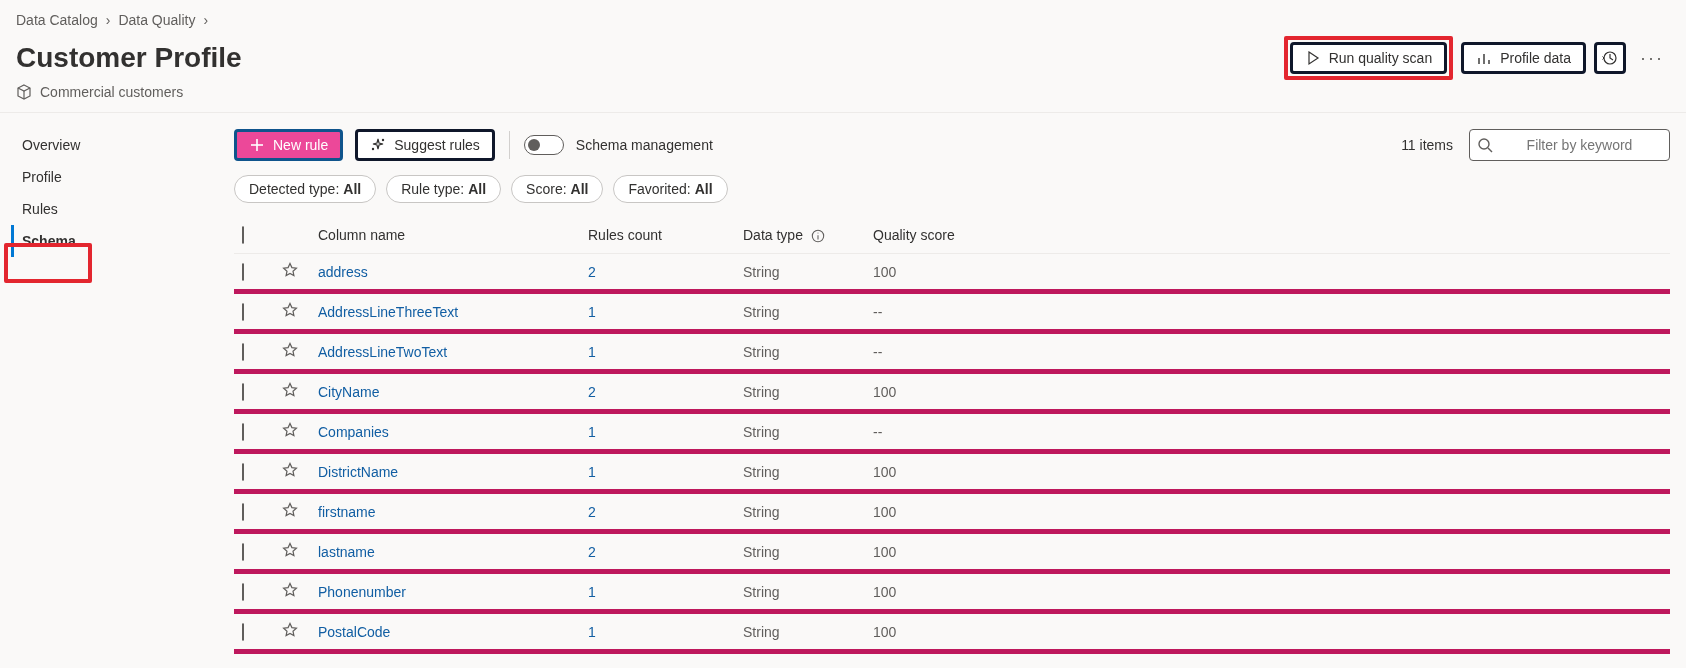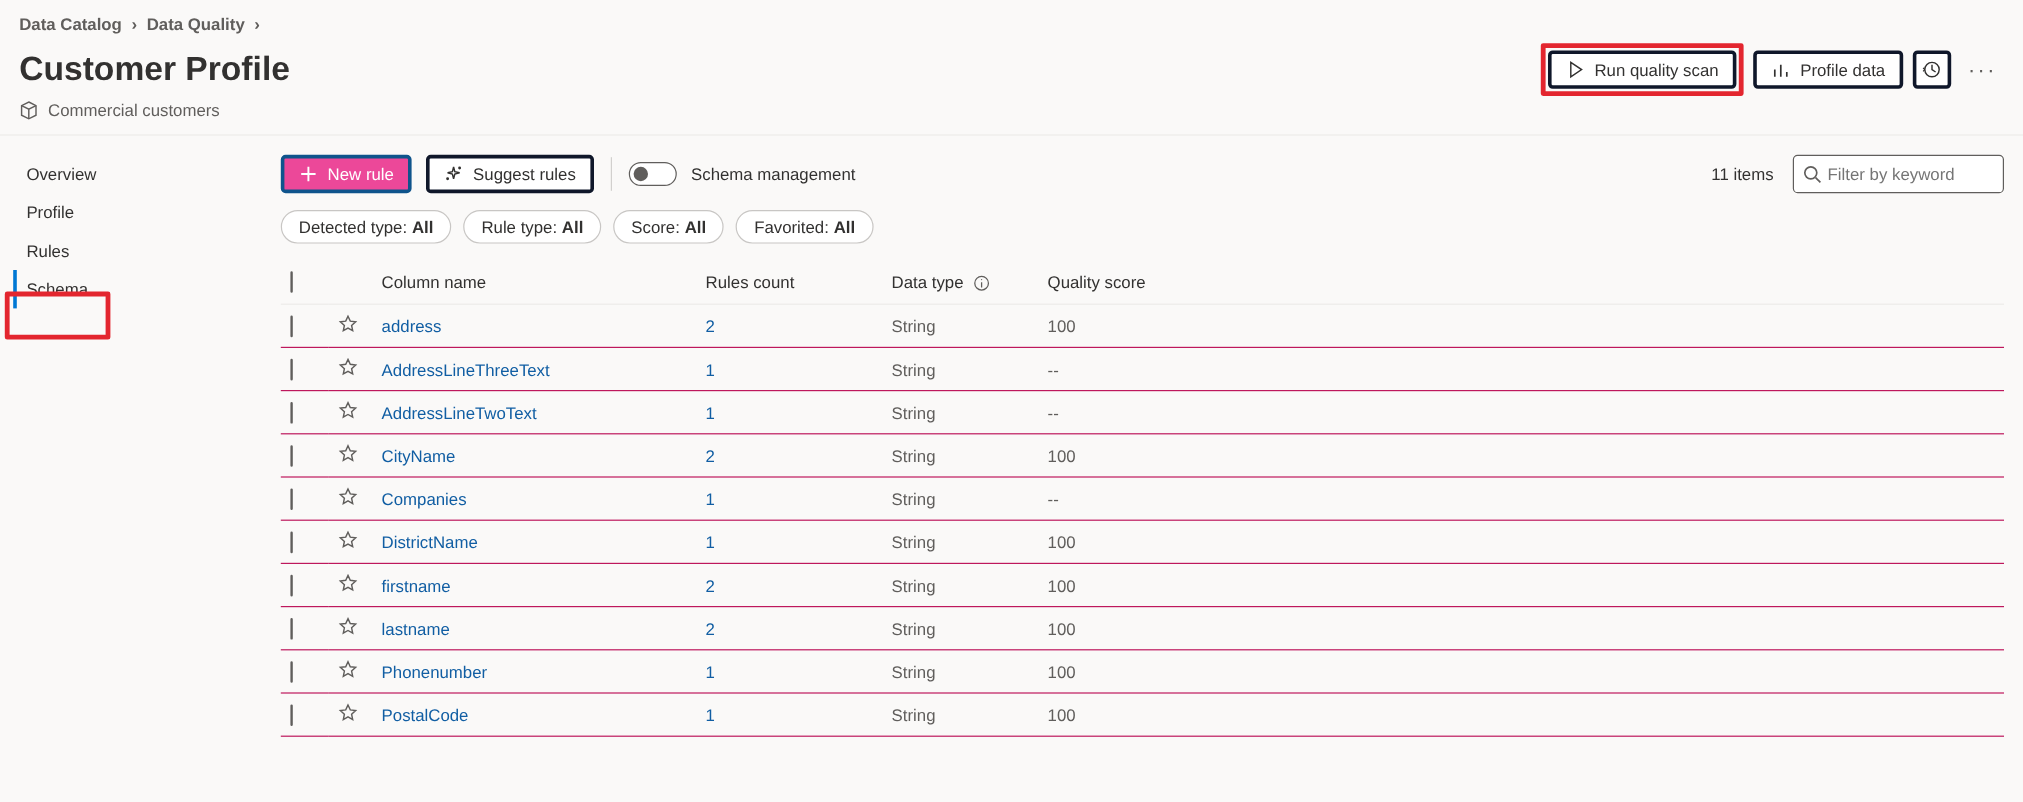--- a/index.html
+++ b/index.html
@@ -6,21 +6,21 @@
   body {
     margin: 0;
     font-family: "Segoe UI", -apple-system, BlinkMacSystemFont, sans-serif;
     font-size: 14px;
     color: #323130;
     background: #faf9f8;
   }
   .page { width: 1686px; height: 668px; background:#faf9f8; position:relative; }
   
   
-  .breadcrumb { padding: 12px 16px 0 16px; display:flex; align-items:center; gap:8px; color:#605e5c;font-weight:bold; }
+  .breadcrumb { padding: 12px 16px 0 16px; display:flex; align-items:center; gap:8px; color:#605e5c; }
   .breadcrumb a { color:#605e5c; text-decoration:none; }
   .breadcrumb .sep { color:#605e5c; }
   
   .title-row { padding: 8px 16px 4px 16px; display:flex; align-items:center; justify-content:space-between; }
   .page-title { font-size:28px; font-weight:600; margin:0; color:#323130; }
   .title-actions { display:flex; align-items:center; gap:8px; }
   
   .subtitle-row { padding: 0 16px 12px 16px; display:flex; align-items:center; gap:8px; color:#605e5c; }
   .cube-icon { width:16px; height:16px; }
   
@@ -31,46 +31,46 @@
   .btn svg { width:16px; height:16px; flex:none; }
   
   .highlight-box { border:4px solid #e3262f; border-radius:2px; }
   .highlight-run { padding:2px; }
   .highlight-schema { position:absolute; left:4px; top:243px; width:88px; height:40px; pointer-events:none; }
   
   
   .body-row { display:flex; }
   .sidebar { width:234px; padding:16px 0 0 16px; }
   .nav-item { display:block; padding:8px 0 8px 6px; color:#323130; text-decoration:none; font-size:14px; cursor:pointer; }
-  .nav-item.active { font-weight:400; border-left:3px solid #0078d4; padding-left:8px; margin-left:-5px; }
+  .nav-item.active { font-weight:700; border-left:3px solid #0078d4; padding-left:8px; margin-left:-5px; }
   
   .main { flex:1; padding:16px 16px 0 0; position:relative; }
   
   .toolbar { display:flex; align-items:center; gap:12px; }
   .btn-primary { background:#ec4899; border-color:#0f548c; color:#fff; }
   .toolbar .vsep { width:1px; height:28px; background:#d2d0ce; margin:0 2px; }
   
   .toggle { width:40px; height:20px; border-radius:10px; border:1px solid #605e5c; background:#fff; position:relative; cursor:pointer; }
   .toggle::after { content:""; position:absolute; left:3px; top:3px; width:12px; height:12px; border-radius:50%; background:#605e5c; }
   .toggle-label { font-size:14px; color:#323130; }
   
   .toolbar-right { margin-left:auto; display:flex; align-items:center; gap:16px; }
   .count-txt { color:#323130; }
-  .filter-input { height:32px; width:176px; border:1px solid #605e5c; border-radius:4px; padding:0 8px 0 28px; font-family:inherit; font-size:14px; background:#fff; }
+  .filter-input { height:32px; width:201px; border:1px solid #605e5c; border-radius:4px; padding:0 8px 0 28px; font-family:inherit; font-size:14px; background:#fff;text-align:center; }
   .filter-wrap { position:relative; }
   .filter-wrap svg { position:absolute; left:8px; top:8px; width:16px; height:16px; color:#605e5c; }
   
   .chips { display:flex; gap:10px; margin-top:14px; }
   .chip { display:inline-flex; align-items:center; height:28px; padding:0 14px; border:1px solid #c8c6c4; border-radius:14px; background:#fff; font-size:14px; cursor:pointer; }
   .chip b { font-weight:600; margin-left:4px; }
   
   
   .tbl { width:100%; border-collapse:collapse; margin-top:14px; }
   .tbl th { text-align:left; font-weight:400; font-size:14px; padding:10px 8px; border-bottom:1px solid #edebe9; color:#323130; }
-  .tbl td { padding:8px 8px; border-bottom:1px solid #be185d; font-size:14px; vertical-align:middle; }
+  .tbl td { padding:8px 8px; border-bottom:5px solid #be185d; font-size:14px; vertical-align:middle; }
   .col-chk { width:40px; }
   .col-star { width:36px; }
   .col-name { width:270px; }
   .col-rule { width:155px; }
   .col-type { width:130px; }
   .col-score { }
   .chk { width:18px; height:18px; border:1px solid #605e5c; border-radius:3px; background:#fff; cursor:pointer; }
   .star { color:#605e5c; cursor:pointer; width:16px; height:16px; }
   .link { color:#115ea3; text-decoration:none; cursor:pointer; }
   .muted { color:#605e5c; }

